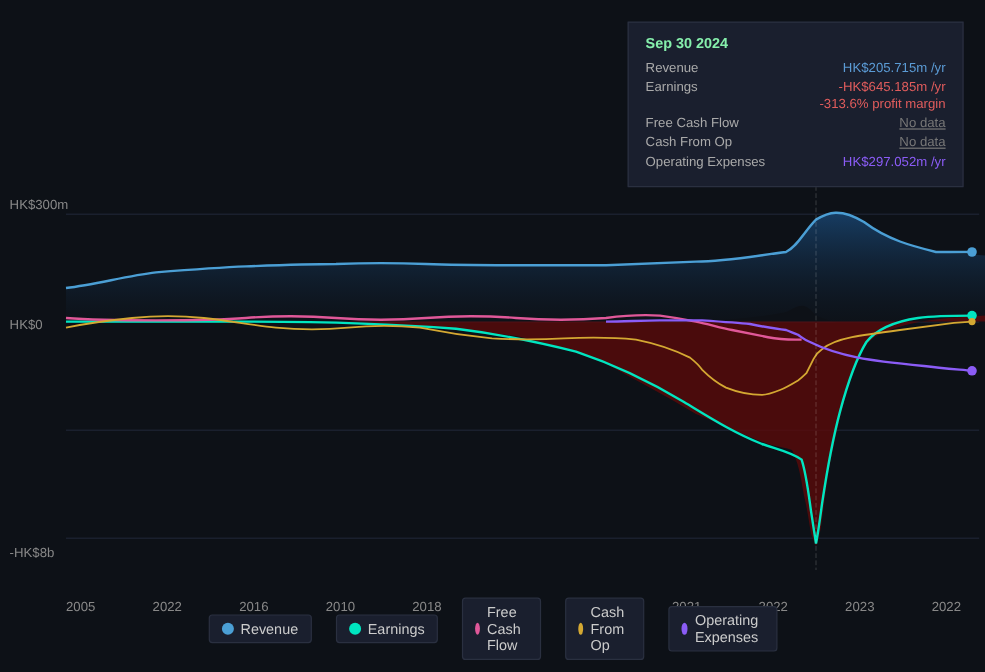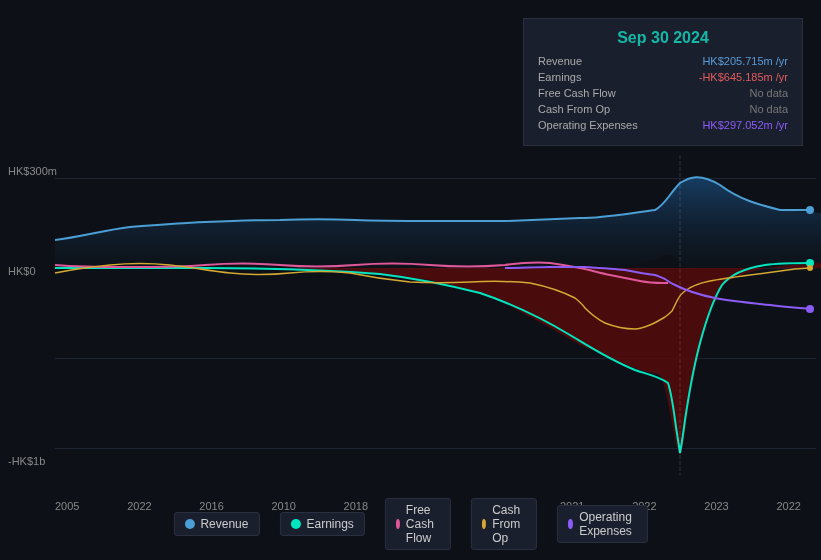--- a/index.html
+++ b/index.html
@@ -18,46 +18,45 @@
       position: absolute;
       top: 18px;
       right: 18px;
       background: #1a1f2e;
       border: 1px solid #2a3040;
       padding: 10px 14px;
       min-width: 280px;
       z-index: 10;
     }
     .tooltip-date {
-      font-size: 16px;
+      font-size: 12px;
       font-weight: bold;
-      color: #14b8a6;
+      color: #86efac;
       margin-bottom: 8px;
-      text-align: center;
     }
     .tooltip-row {
       display: flex;
       justify-content: space-between;
       align-items: center;
       font-size: 11px;
       margin-bottom: 4px;
       gap: 12px;
     }
     .tooltip-label {
       color: #aaa;
       flex-shrink: 0;
       min-width: 110px;
     }
     .tooltip-value {
       text-align: right;
       margin-left: 12px;
     }
     .val-blue { color: #5b9bd5; }
     .val-red { color: #e05c5c; }
-    .val-nodata { color: #777; }
+    .val-nodata { color: #777; text-decoration: underline; }
     .val-purple { color: #8b5cf6; }
     .profit-margin {
       display: flex;
       justify-content: flex-end;
       font-size: 11px;
       margin-top: -2px;
       margin-bottom: 4px;
     }
     .margin-val { color: #e05c5c; }
 
@@ -137,37 +136,40 @@
   <div class="tooltip-date">Sep 30 2024</div>
 
   <div class="tooltip-row">
     <span class="tooltip-label">Revenue</span>
     <span class="tooltip-value val-blue">HK$205.715m /yr</span>
   </div>
   <div class="tooltip-row">
     <span class="tooltip-label">Earnings</span>
     <span class="tooltip-value val-red">-HK$645.185m /yr</span>
   </div>
+  <div class="profit-margin">
+    <span class="margin-val">-313.6% profit margin</span>
+  </div>
   <div class="tooltip-row">
     <span class="tooltip-label">Free Cash Flow</span>
     <span class="tooltip-value val-nodata">No data</span>
   </div>
   <div class="tooltip-row">
     <span class="tooltip-label">Cash From Op</span>
     <span class="tooltip-value val-nodata">No data</span>
   </div>
   <div class="tooltip-row">
     <span class="tooltip-label">Operating Expenses</span>
     <span class="tooltip-value val-purple">HK$297.052m /yr</span>
   </div>
 </div>
 
 <span class="y-label y-label-top">HK$300m</span>
 <span class="y-label y-label-mid">HK$0</span>
-<span class="y-label y-label-bot">-HK$1b</span>
+<span class="y-label y-label-bot">-HK$8b</span>
 
 <div class="grid-line" style="top: 178px;"></div>
 <div class="grid-line" style="top: 268px;"></div>
 <div class="grid-line" style="top: 358px;"></div>
 <div class="grid-line" style="top: 448px;"></div>
 
 <svg class="chart-svg" viewBox="0 0 821 320" preserveAspectRatio="none">
   <defs>
     <linearGradient id="revGrad" x1="0" y1="0" x2="0" y2="1">
       <stop offset="0%" stop-color="#1a4a7a" stop-opacity="0.9"></stop>

